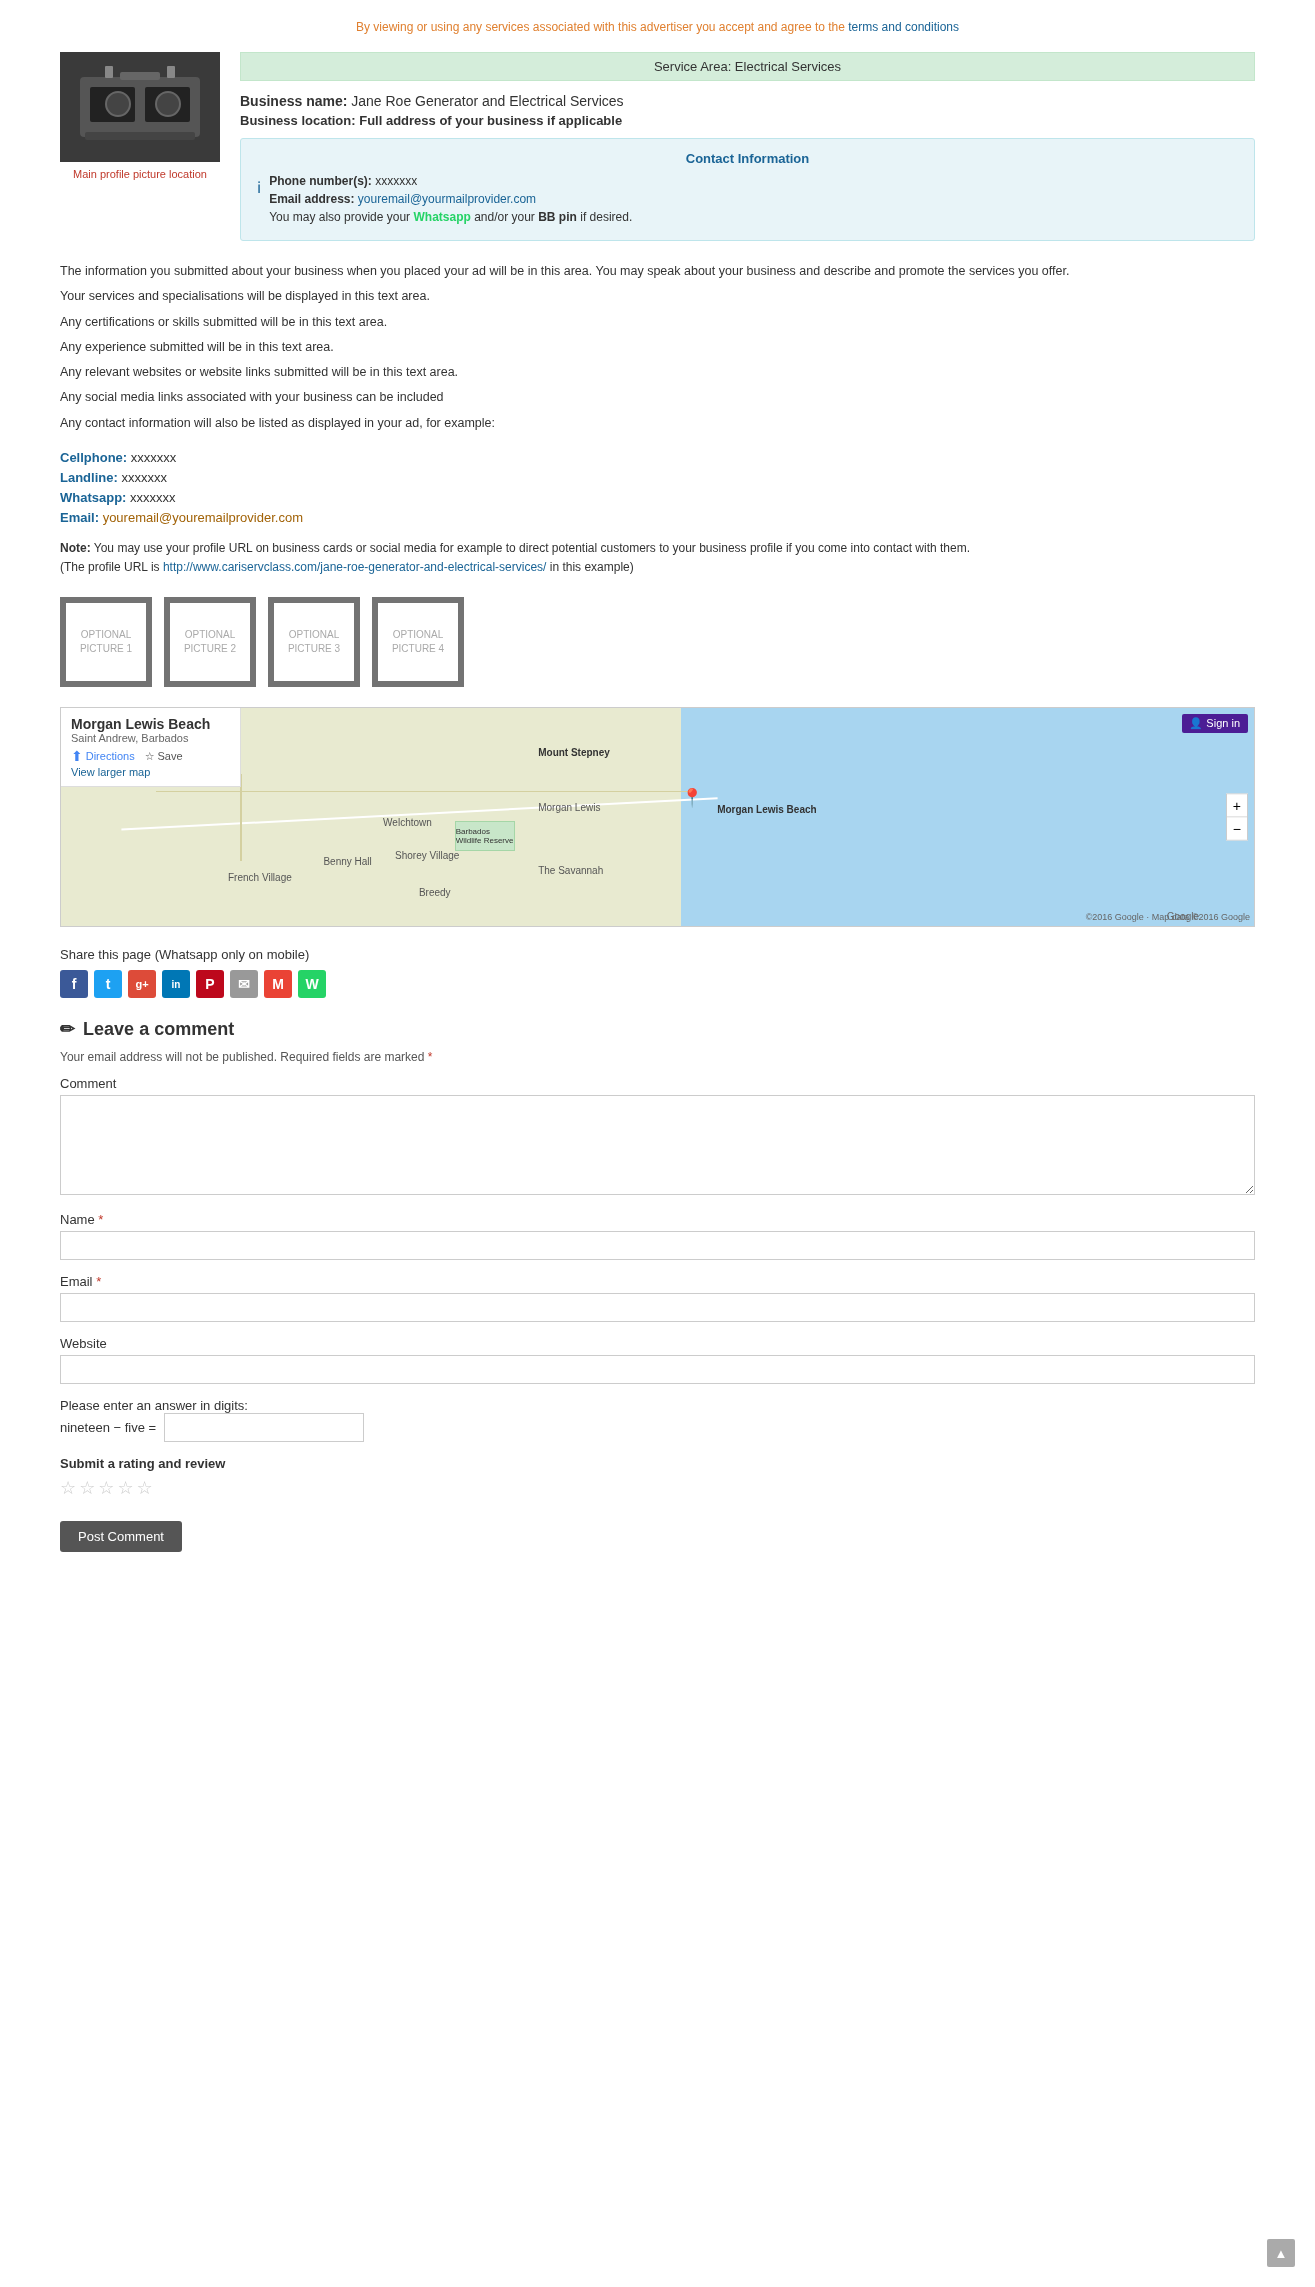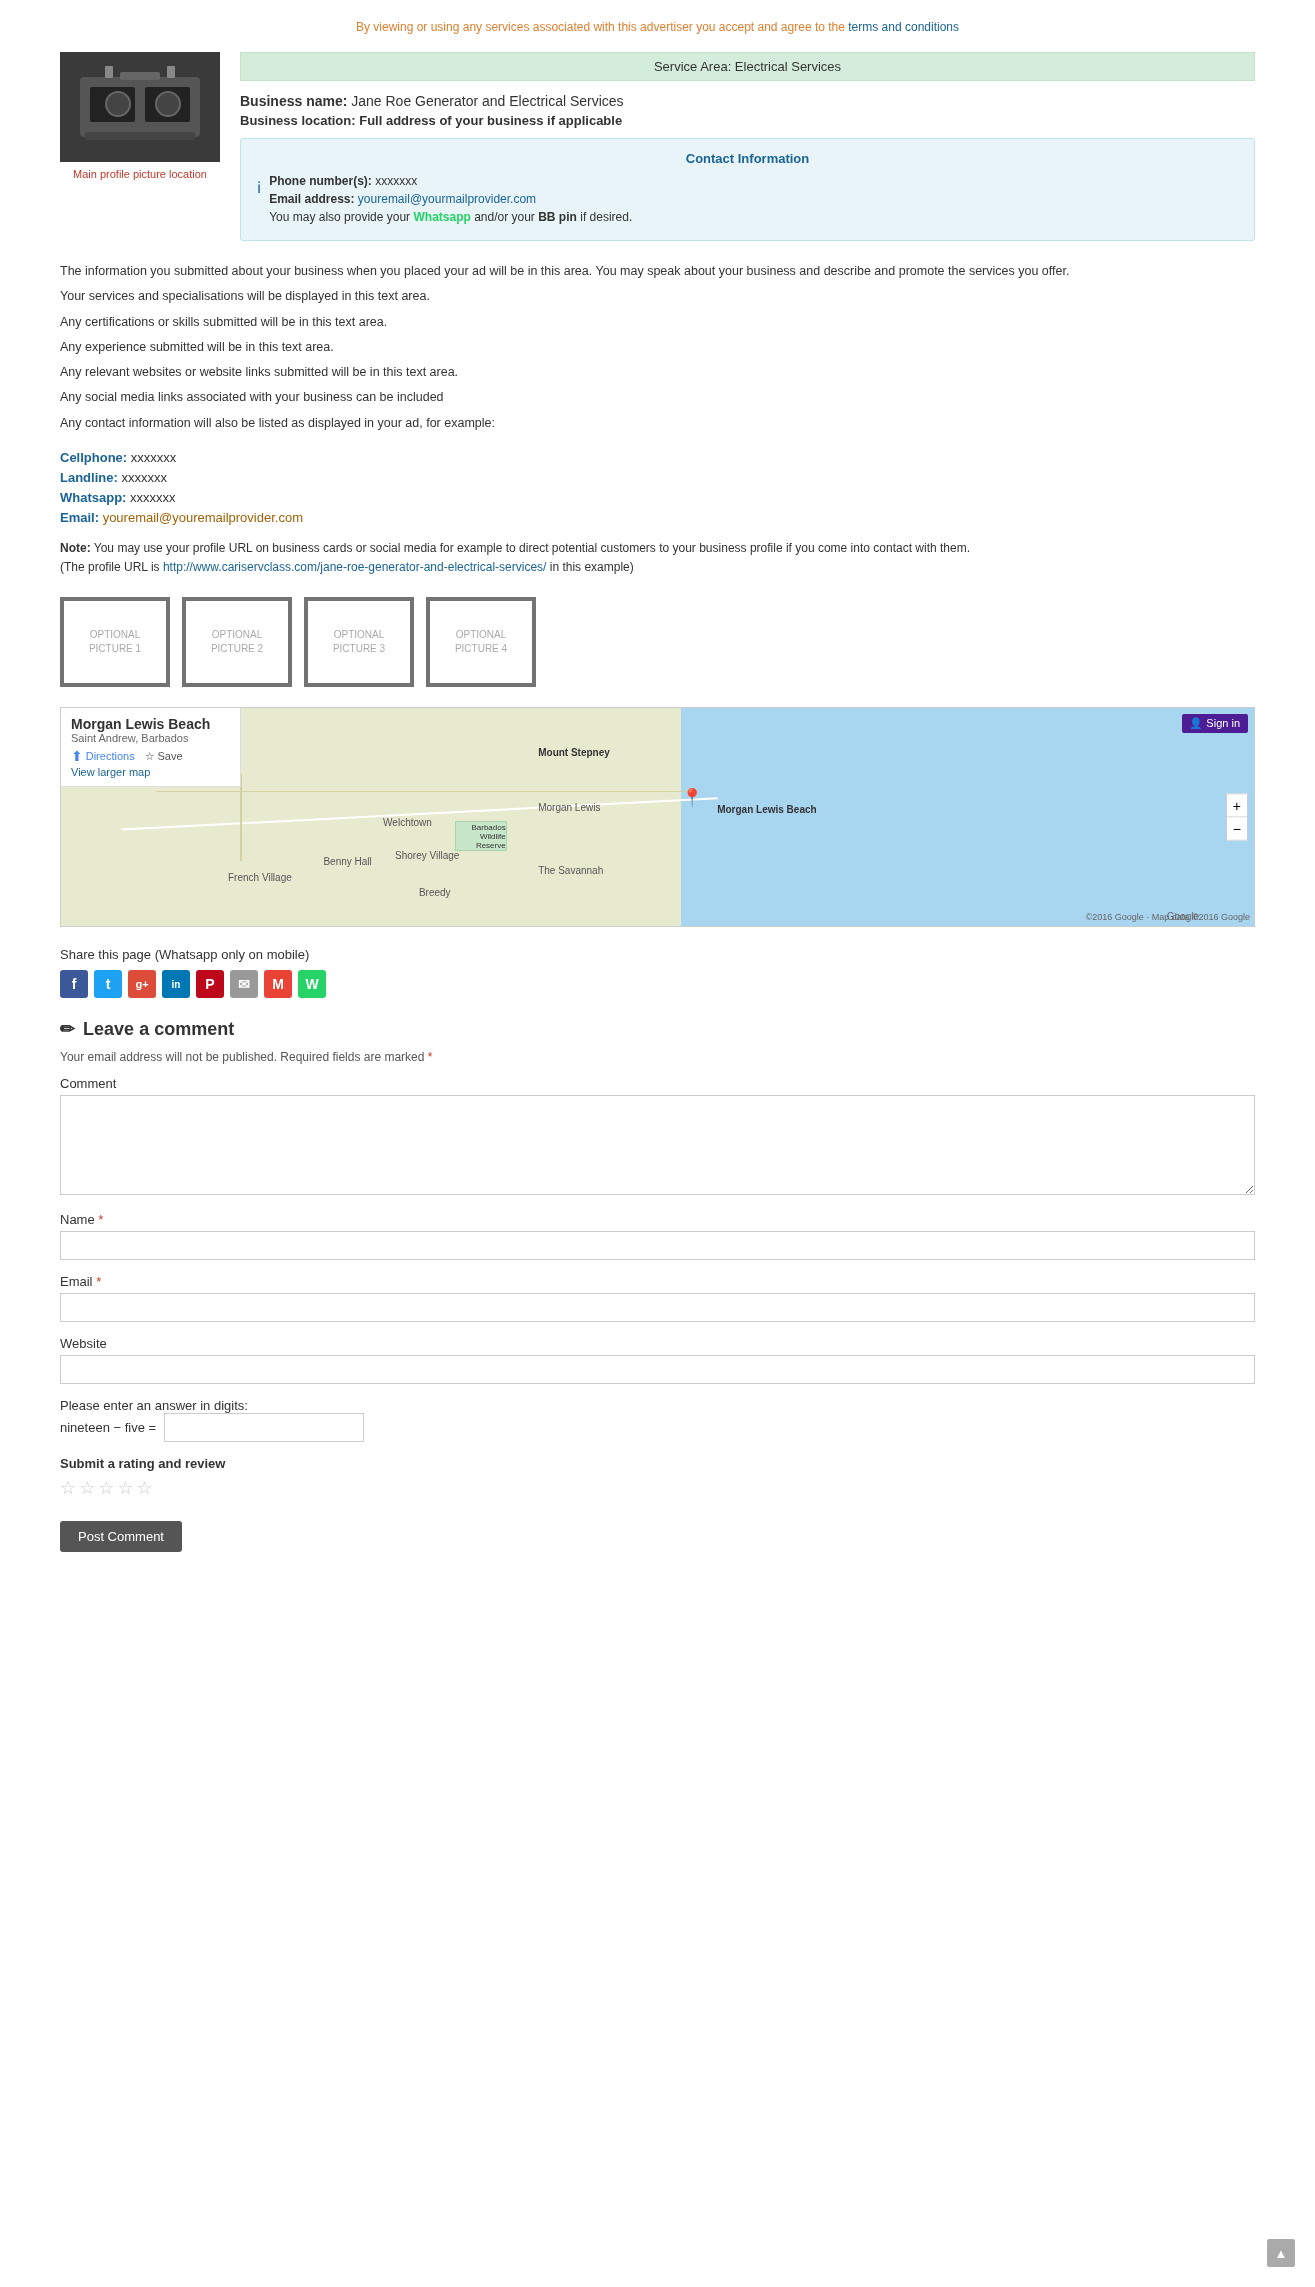--- a/index.html
+++ b/index.html
@@ -34,21 +34,21 @@
     .contact-list { margin: 12px 0; }
     .contact-list p { margin-bottom: 5px; font-size: 13px; }
     .contact-list .label { color: #1a6496; font-weight: bold; }
     .contact-list a { color: #a16207; text-decoration: none; }
 
     .profile-note { font-size: 12px; margin: 14px 0; line-height: 1.6; }
     .profile-note b { }
     .profile-note a { color: #1a6496; text-decoration: none; }
 
     .optional-pictures { display: flex; gap: 12px; margin: 20px 0; }
-    .opt-pic { width: 110px; height: 90px; border: 4px solid #737373; display: flex; align-items: center; justify-content: center; text-align: center; font-size: 10px; color: #aaa; text-transform: uppercase; line-height: 1.4; }
+    .opt-pic { width: 92px; height: 90px; border: 6px solid #737373; display: flex; align-items: center; justify-content: center; text-align: center; font-size: 10px; color: #aaa; text-transform: uppercase; line-height: 1.4; }
 
     .map-section { margin: 20px 0; }
     .map-container { border: 1px solid #ccc; width: 100%; height: 220px; position: relative; overflow: hidden; background: #e8ead0; }
     .map-header { position: absolute; top: 0; left: 0; background: white; padding: 8px 10px; z-index: 10; font-size: 12px; min-width: 180px; border-right: 1px solid #ddd; border-bottom: 1px solid #ddd; }
     .map-place-name { font-size: 14px; font-weight: bold; color: #333; }
     .map-place-loc { font-size: 11px; color: #666; }
     .map-actions { display: flex; gap: 10px; margin-top: 4px; align-items: center; }
     .map-dir-btn { display: flex; align-items: center; gap: 3px; color: #4285f4; font-size: 11px; cursor: pointer; }
     .map-save-btn { display: flex; align-items: center; gap: 3px; color: #555; font-size: 11px; cursor: pointer; }
     .map-larger { color: #1a6496; font-size: 11px; text-decoration: none; display: block; margin-top: 2px; }
@@ -233,21 +233,21 @@
     <div style="position:absolute; top:43%; left:40%; font-size:10px; color:#555;">Morgan Lewis</div>
     <div style="position:absolute; top:65%; left:28%; font-size:10px; color:#555;">Shorey Village</div>
     <div style="position:absolute; top:75%; left:14%; font-size:10px; color:#555;">French Village</div>
     <div style="position:absolute; top:68%; left:22%; font-size:10px; color:#555;">Benny Hall</div>
     <div style="position:absolute; top:72%; left:40%; font-size:10px; color:#555;">The Savannah</div>
     <div style="position:absolute; top:82%; left:30%; font-size:10px; color:#555;">Breedy</div>
 
     <div class="map-pin">📍</div>
     <div class="map-label-beach" style="position:absolute; top:44%; left:55%; font-size:10px; color:#333; font-weight:bold; white-space:nowrap;">Morgan Lewis Beach</div>
 
-    <div style="position:absolute; top:52%; left:33%; width:52px; height:30px; background:#c8e6c9; border:1px solid #a5d6a7; display:flex; align-items:center; justify-content:center; text-align:right; font-size:8px; color:#333;">Barbados Wildlife Reserve</div>
+    <div style="position:absolute; top:52%; left:33%; width:60px; height:30px; background:#c8e6c9; border:1px solid #a5d6a7; display:flex; align-items:center; justify-content:center; text-align:left; font-size:8px; color:#333;">Barbados Wildlife Reserve</div>
 
     <div class="map-header">
       <div class="map-place-name">Morgan Lewis Beach</div>
       <div class="map-place-loc">Saint Andrew, Barbados</div>
       <div class="map-actions">
         <div class="map-dir-btn">
           <span style="font-size:14px;">⬆</span>
           <span>Directions</span>
         </div>
         <div class="map-save-btn">

